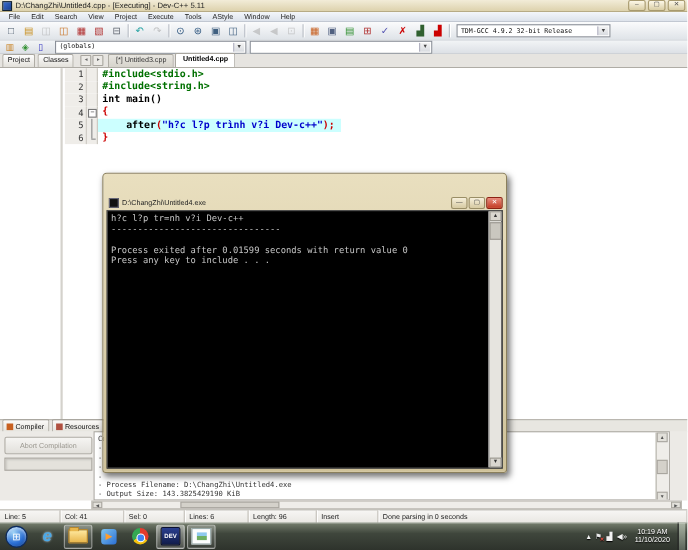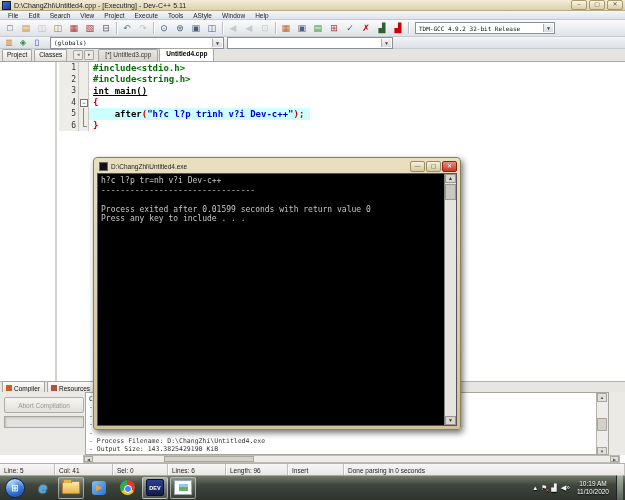--- a/index.html
+++ b/index.html
@@ -65,26 +65,26 @@
     height:100%;display:flex;align-items:center;justify-content:flex-end;position:relative;}
   .fold{width:9px;height:100%;background:#efede9;border-right:1px solid #c9c6bf;
     position:relative;font-weight:normal;}
   .foldbox{position:absolute;left:1px;top:2px;width:6px;height:6px;border:1px solid #777;
     background:#fff;font-size:6px;line-height:5px;text-align:center;color:#333;}
   .foldline{position:absolute;left:4px;top:0;bottom:0;width:1px;background:#888;}
   .foldend{position:absolute;left:4px;top:0;height:6px;width:1px;background:#888;}
   .foldendh{position:absolute;left:4px;top:6px;width:4px;height:1px;background:#888;}
   .code{white-space:pre;padding:0 6px 0 4px;height:100%;display:flex;align-items:center;}
   .code.hl{background:#ccffff;}
-  .tk-pp{color:#007000;} .tk-kw{color:#000;text-decoration:underline;} .tk-id{color:#000;}
+  .tk-pp{color:#007000;} .tk-kw{color:#000;} .tk-id{color:#000;}
   .tk-sym{color:#cc0000;} .tk-str{color:#0000cc;}
   
   #console{position:absolute;left:93px;top:157px;width:368px;height:273px;
     background:linear-gradient(#e9dfbf,#cfc29a);border:1px solid #8a7f5c;border-radius:4px 4px 3px 3px;
-    box-shadow:2px 3px 6px rgba(0,0,0,.55);z-index:50;box-sizing:border-box;padding:2px 3px 3px;}
+    box-shadow:2px 3px 6px rgba(0,0,0,.55);z-index:50;box-sizing:border-box;padding:20px 3px 3px;}
   #console-titlebar{height:13px;display:flex;align-items:center;}
   #console-icon{width:7px;height:7px;background:#111;border:1px solid #667;margin:0 3px 0 2px;}
   #console-title{font-size:6.5px;color:#222;white-space:nowrap;}
   #console-controls{margin-left:auto;display:flex;gap:1px;}
   .cbtn{width:13px;height:9px;border:1px solid #9a8e66;border-radius:2px;
     background:linear-gradient(#f7f0dc,#d6caa2);font-size:6px;line-height:8px;text-align:center;color:#444;}
   .cbtn.close{background:linear-gradient(#e98e7e,#c33a24);color:#fff;border-color:#8d2113;}
   #console-client{position:relative;height:calc(100% - 13px);background:#000;
     border:1px solid #555;box-sizing:border-box;overflow:hidden;}
   #console-text{position:absolute;left:3px;top:2px;right:14px;

